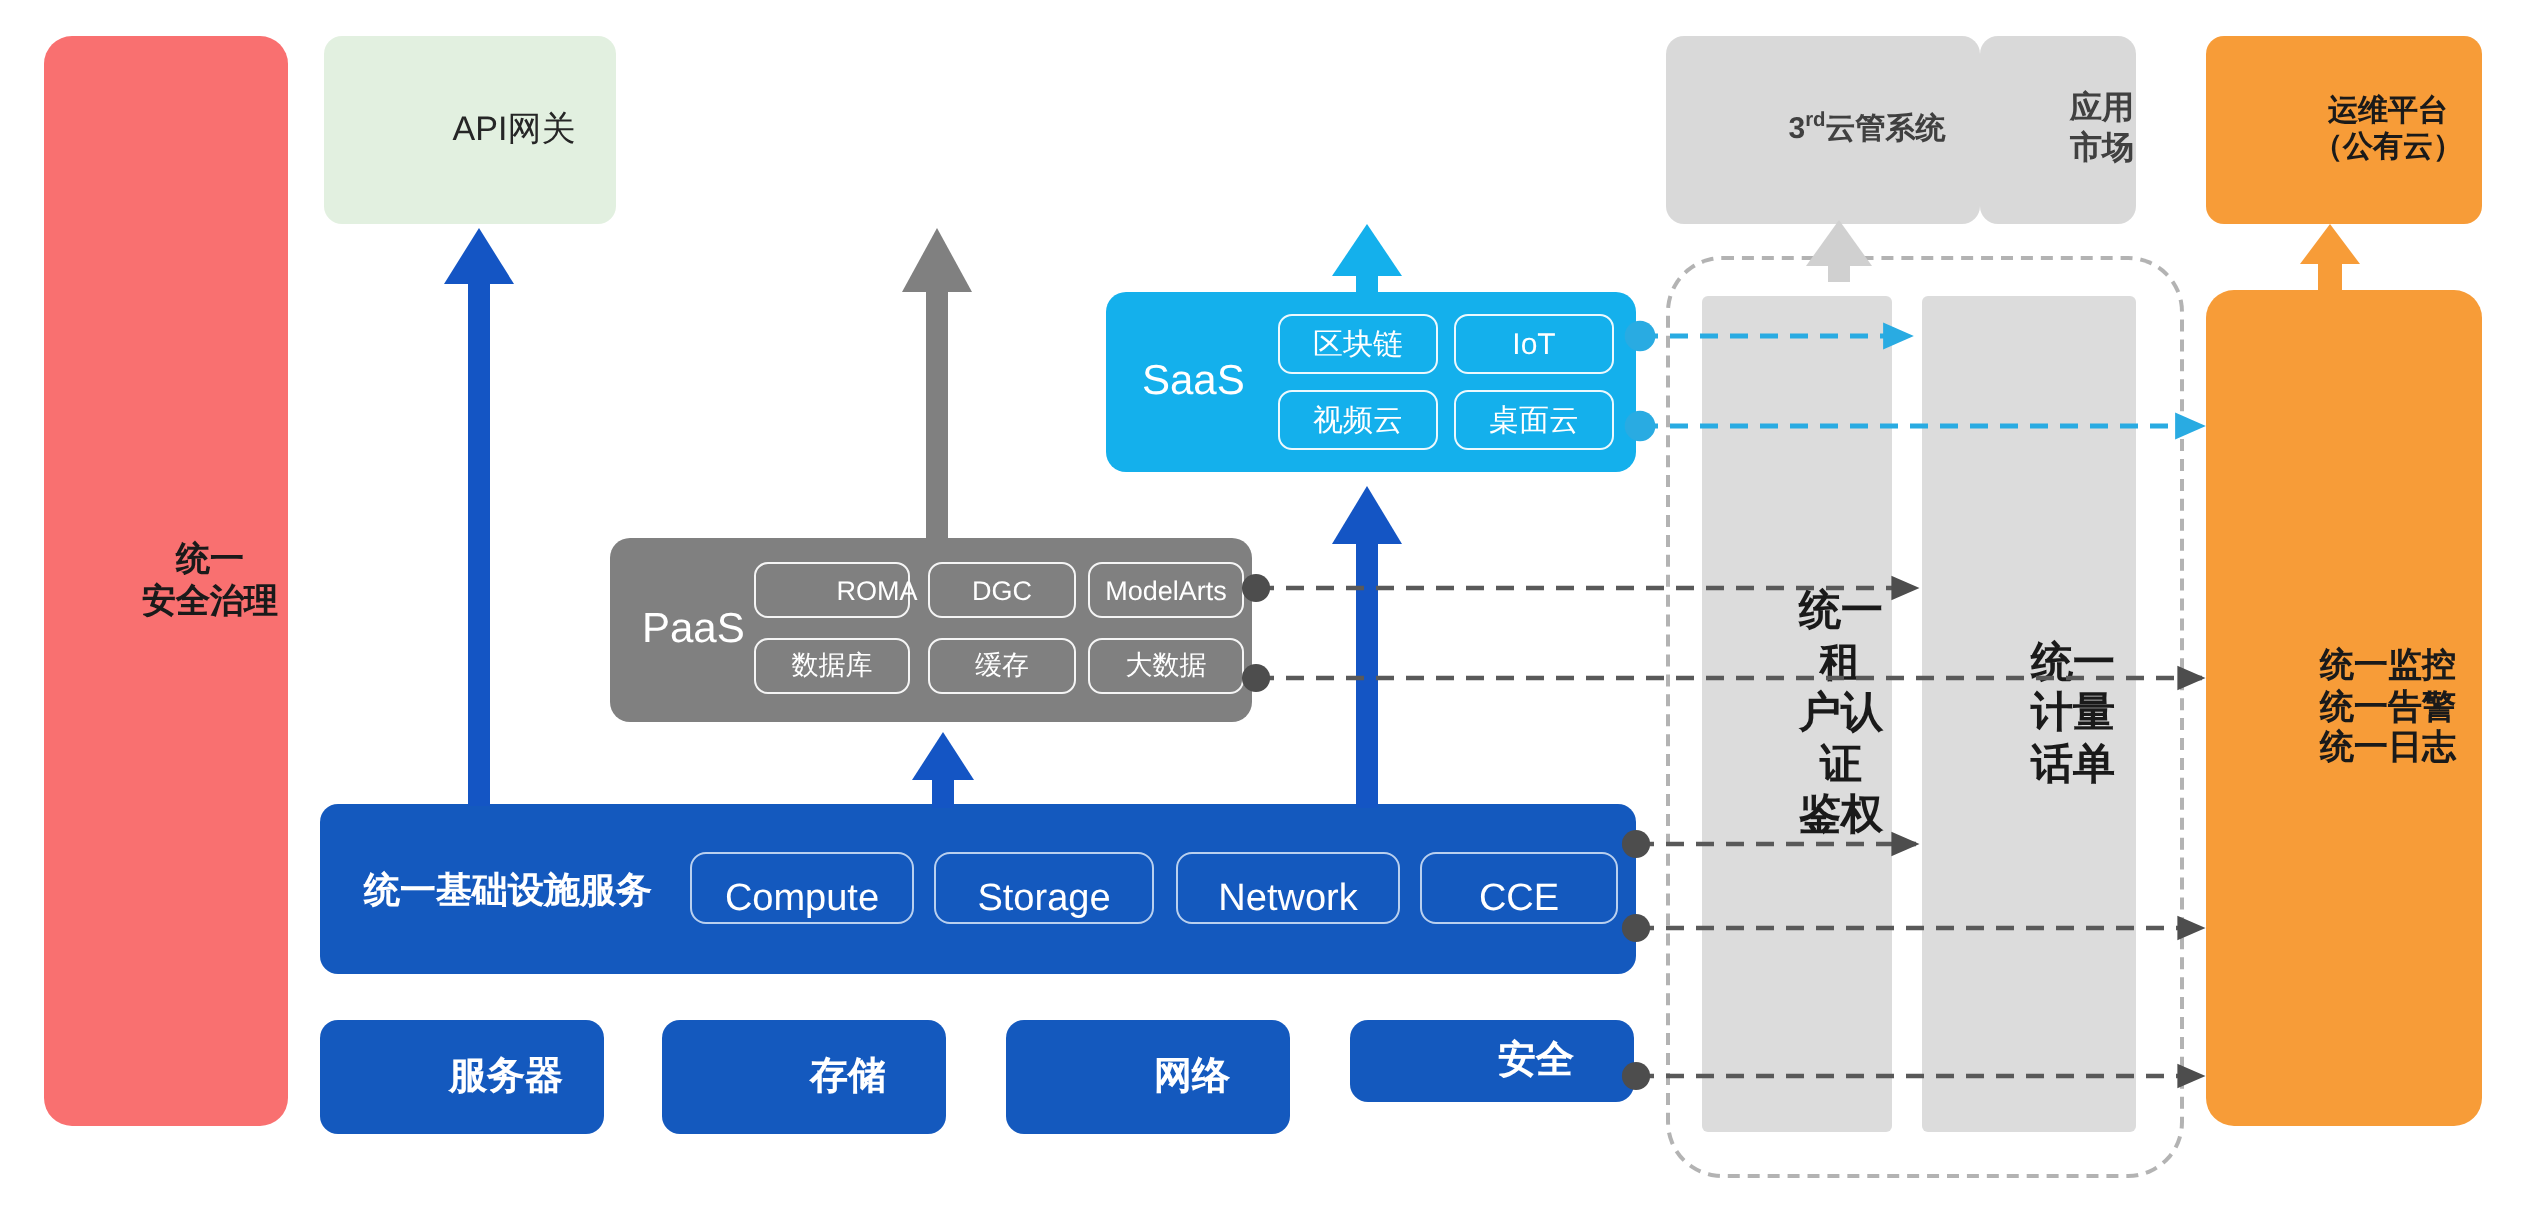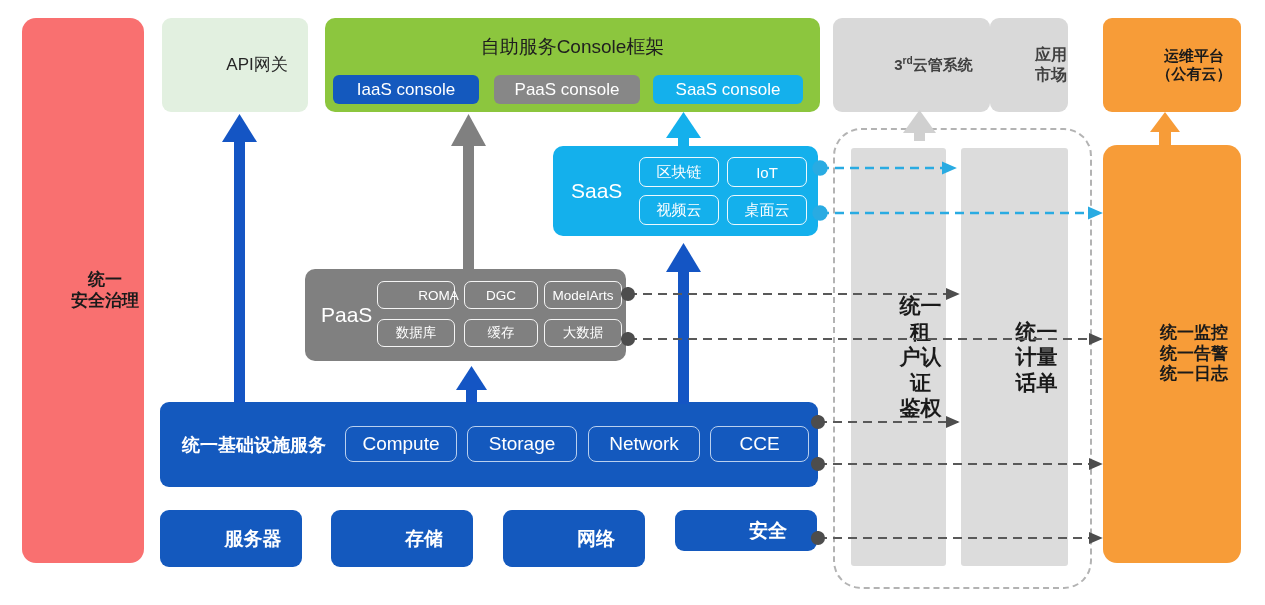--- a/index.html
+++ b/index.html
@@ -41,21 +41,21 @@
   .chip{position:absolute;border:1.6px solid rgba(255,255,255,.92);
         border-radius:7px;color:#fff;display:flex;align-items:center;
         justify-content:center;font-size:15px;box-sizing:border-box;}
   .chip.sm{font-size:13.5px;}
 
   
   .infra-bar{background:#1459BE;border-radius:9px;}
   .infra-label{position:absolute;left:22px;top:50%;transform:translateY(-50%);
                color:#fff;font-size:18px;font-weight:700;}
   .chip-infra{position:absolute;border:1.6px solid #b9d0ef;border-radius:8px;
-              color:#fff;font-size:19px;display:flex;align-items:center;
+              color:#fff;font-size:19px;display:flex;align-items:flex-end;
               justify-content:center;box-sizing:border-box;}
 
   
   .blue-tile{background:#1459BE;color:#fff;font-size:19px;font-weight:700;
              border-radius:9px;}
 
   
   .gcol{background:#DCDCDC;color:#1a1a1a;font-size:21px;font-weight:700;}
 
   svg.overlay{position:absolute;left:0;top:0;width:1265px;height:605px;
@@ -71,33 +71,20 @@
     <div>
       <div>统一</div>
       <div>安全治理</div>
     </div>
   </div>
 
   <div class="box rnd api-gw" style="left:162px;top:18px;width:146px;height:94px;">
     <span>API网关</span>
   </div>
 
-  <div class="console-frame" style="position:absolute;left:325px;top:18px;width:495px;height:94px;">
-    <div class="console-title">自助服务Console框架</div>
-
-    <div class="chip-console" style="left:8px;top:57px;width:146px;height:29px;background:#1459BE;">
-      <span>IaaS console</span>
-    </div>
-    <div class="chip-console" style="left:169px;top:57px;width:146px;height:29px;background:#878787;">
-      <span>PaaS console</span>
-    </div>
-    <div class="chip-console" style="left:328px;top:57px;width:150px;height:29px;background:#14B0EC;">
-      <span>SaaS console</span>
-    </div>
-  </div>
 
   <div class="box rnd gray-box" style="left:833px;top:18px;width:157px;height:94px;">
     <span><span>3</span><span class="sup">rd</span><span>云管系统</span></span>
   </div>
 
   <div class="box rnd gray-box small" style="left:990px;top:18px;width:78px;height:94px;">
     <div>
       <div>应用</div>
       <div>市场</div>
     </div>

